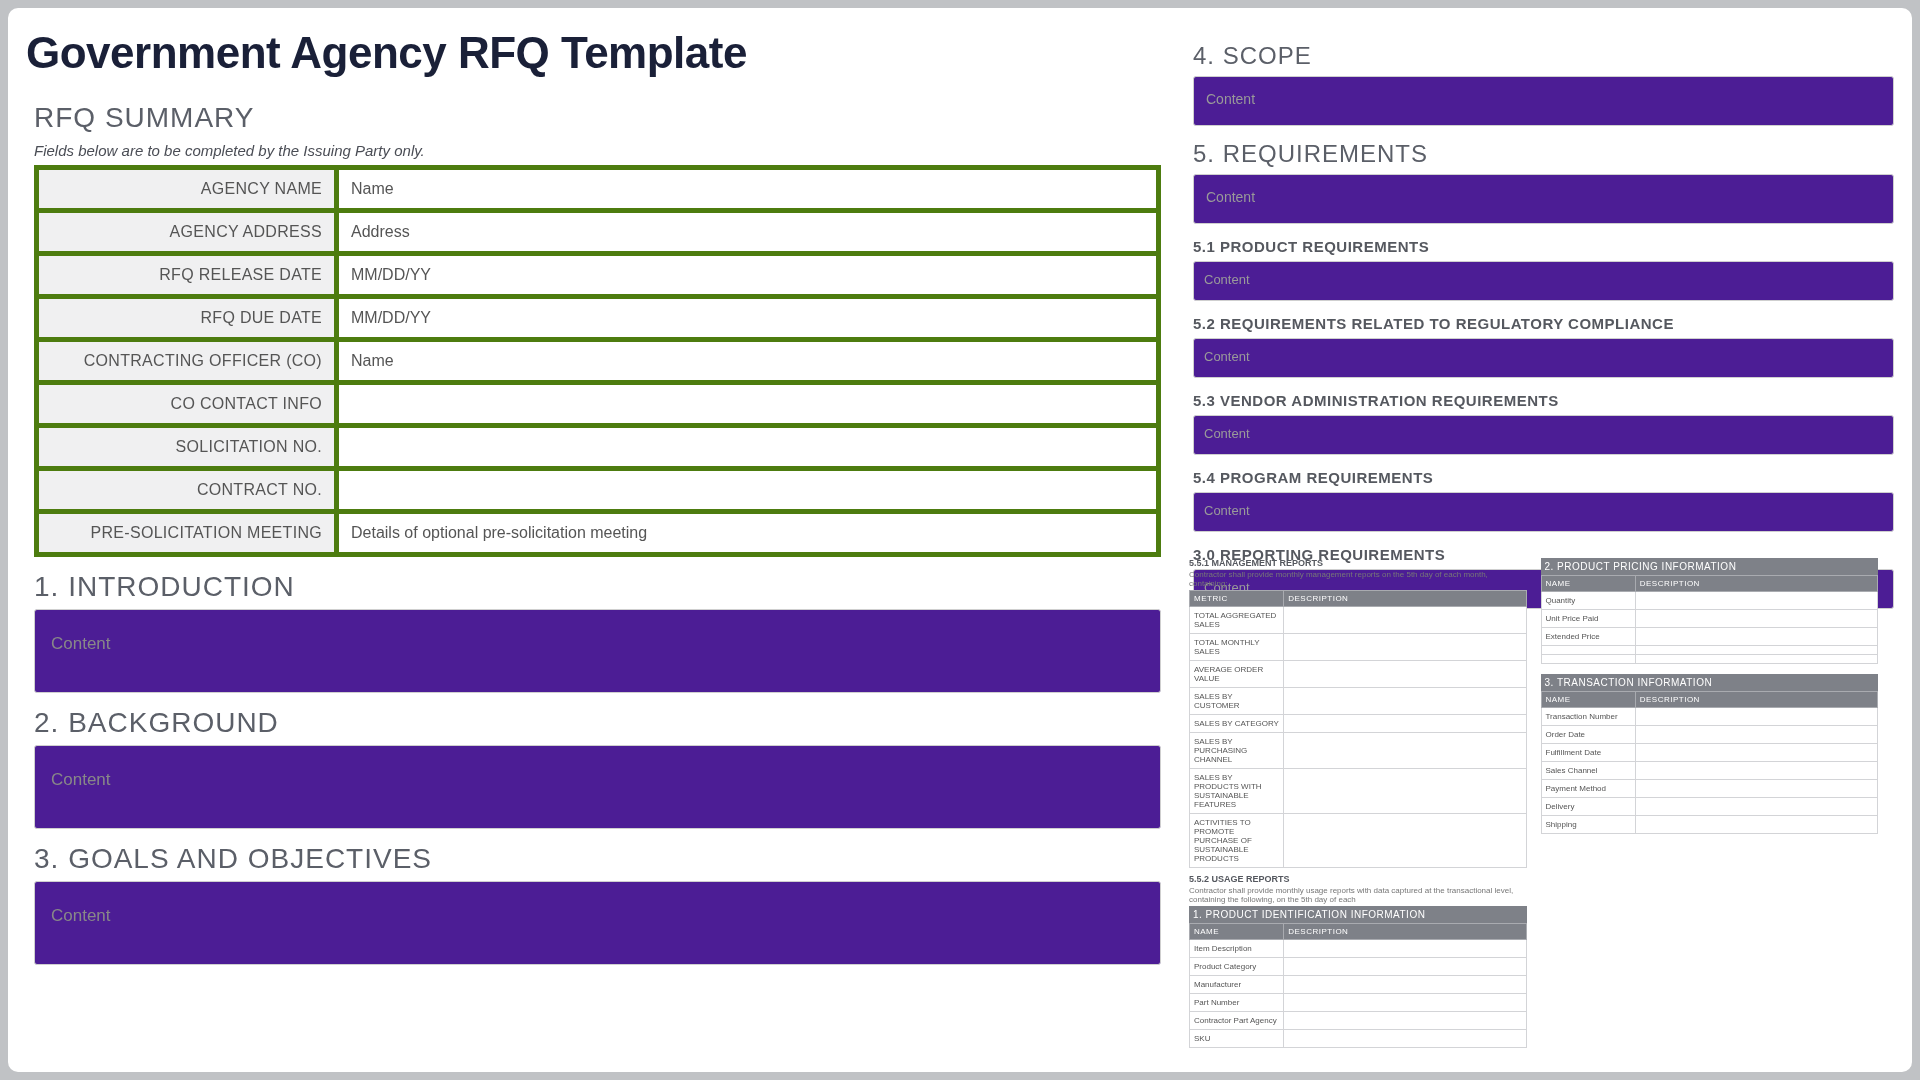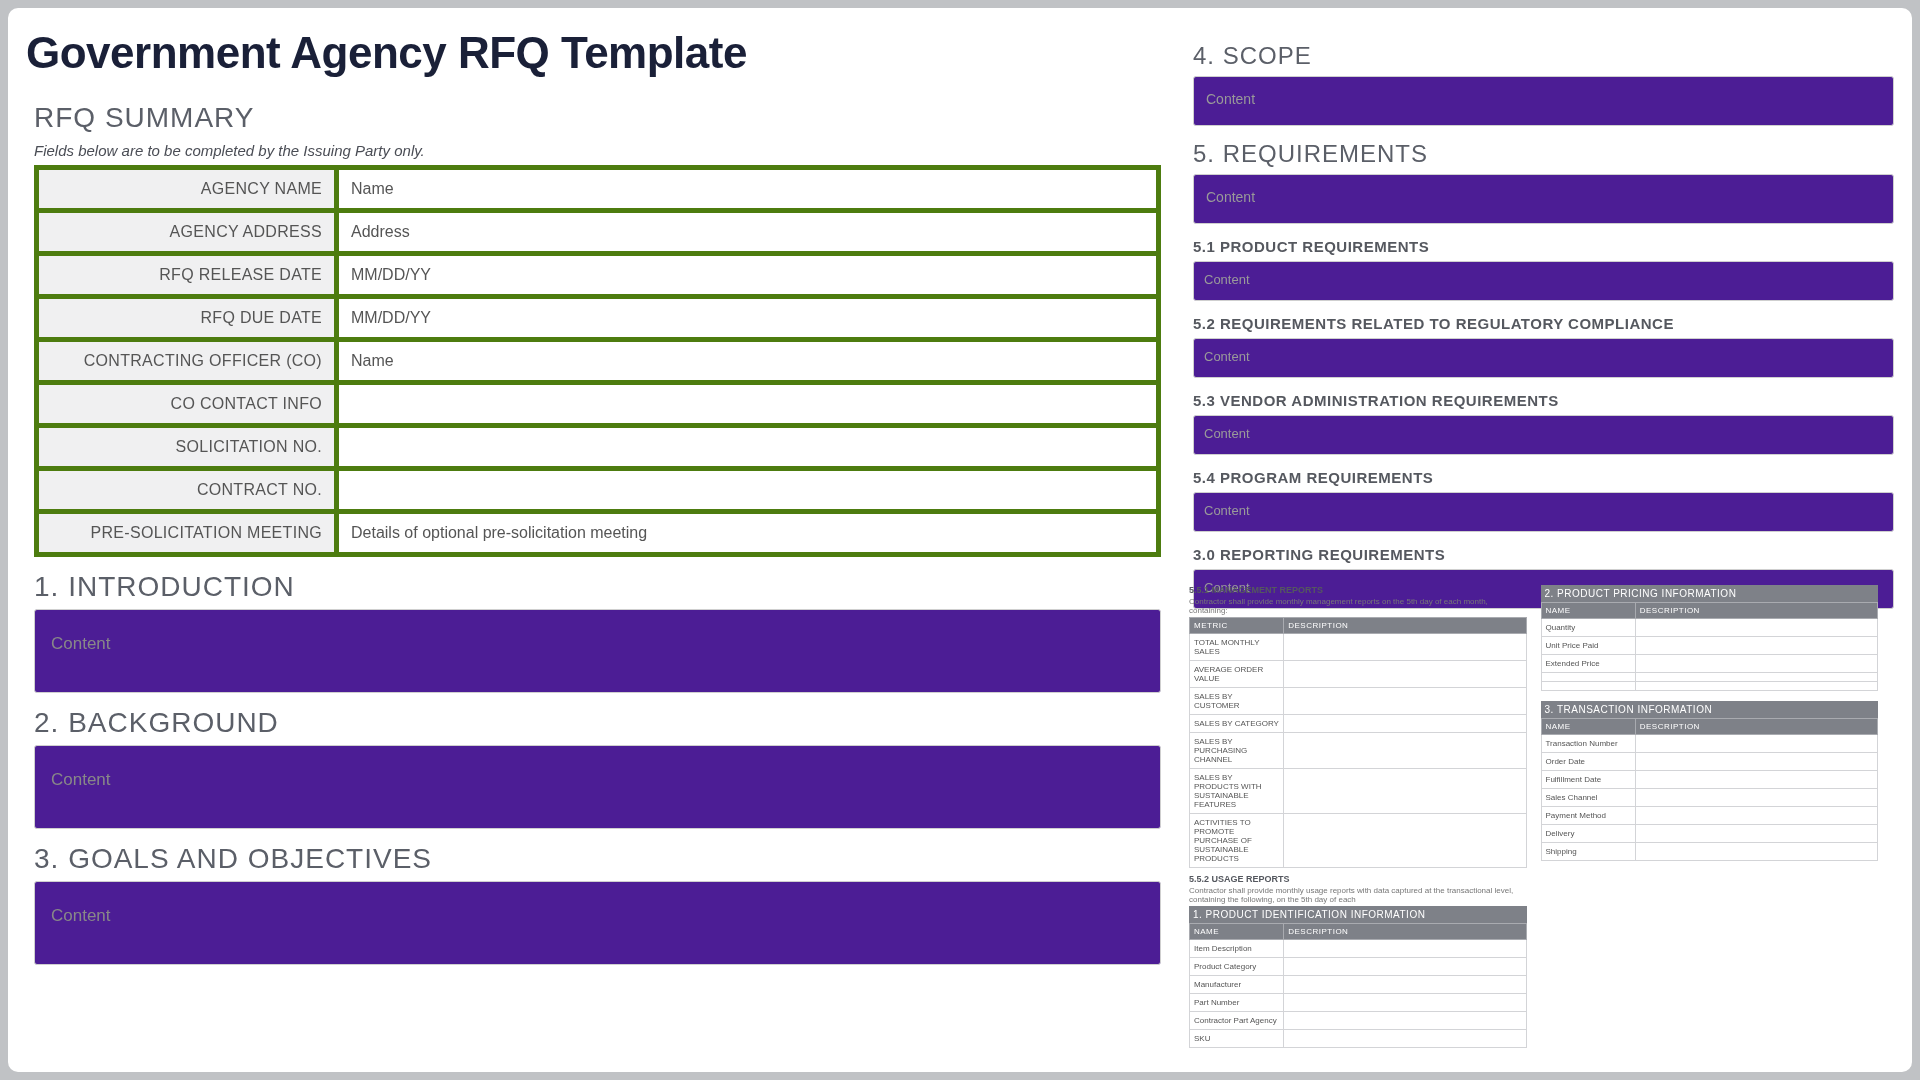--- a/index.html
+++ b/index.html
@@ -258,20 +258,24 @@
         <div class="thumb-note">Contractor shall provide monthly management reports on the 5th day of each month, containing:</div>
         <table class="mini">
           <thead>
               <tr>
             <th>METRIC</th>
             <th>DESCRIPTION</th>
           </tr>
             </thead>
           <tbody id="mgmt-body">
               <tr>
+                <td class="metric">TOTAL AGGREGATED SALES</td>
+                <td></td>
+              </tr>
+              <tr>
                 <td class="metric">TOTAL MONTHLY SALES</td>
                 <td></td>
               </tr>
               <tr>
                 <td class="metric">AVERAGE ORDER VALUE</td>
                 <td></td>
               </tr>
               <tr>
                 <td class="metric">SALES BY CUSTOMER</td>
                 <td></td>

